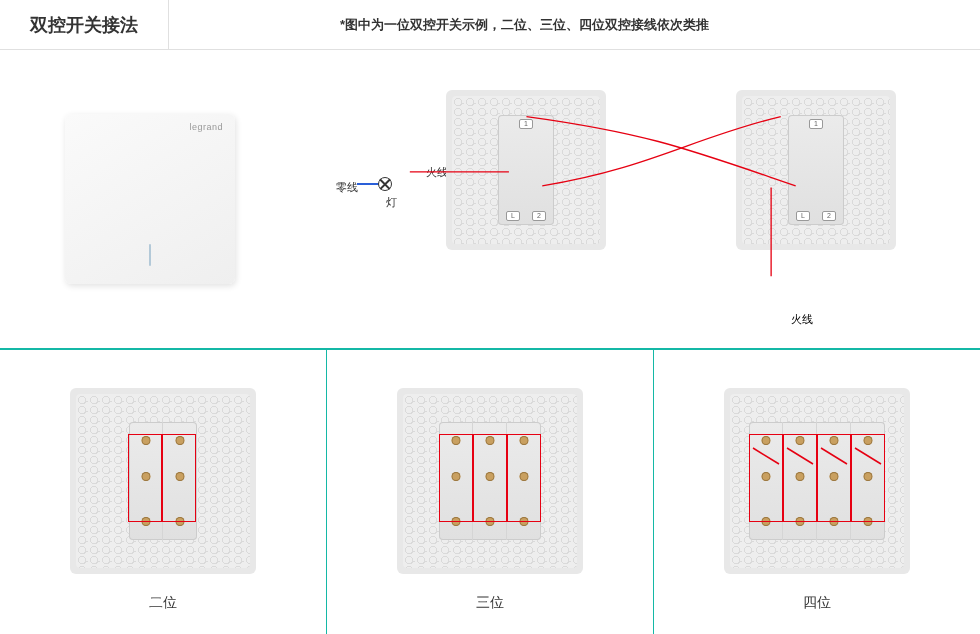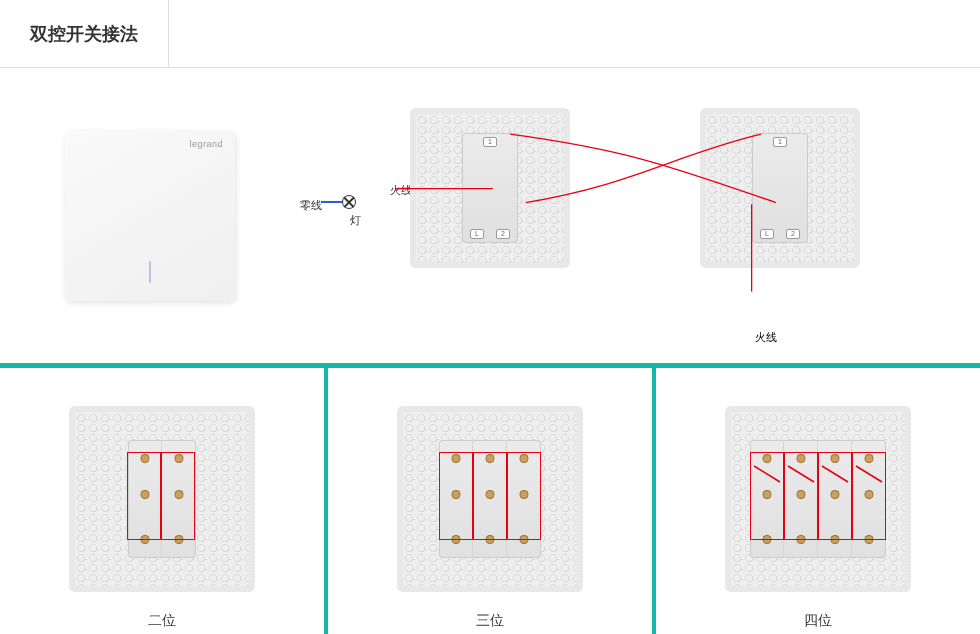--- a/index.html
+++ b/index.html
@@ -1,23 +1,23 @@
 <!DOCTYPE html>
 <html><head>
 <meta charset="utf-8">
 <style>
 * { margin: 0; padding: 0; box-sizing: border-box; }
 body { font-family: "Microsoft YaHei", Arial, sans-serif; background: #fff; color: #333; width: 980px; }
 .container { width: 980px; }
 
-.header { display: flex; align-items: center; border-bottom: 1px solid #e0e0e0; height: 68px; }
+.header { display: flex; align-items: center; border-bottom: 1px solid #e0e0e0; height: 50px; }
 .header-title { font-size: 18px; font-weight: bold; padding: 0 30px; border-right: 1px solid #e0e0e0; height: 100%; display: flex; align-items: center; }
 .header-sub { font-size: 13px; font-weight: bold; flex: 1; text-align: center; padding-right: 100px; color: #333; }
 
-.main-row { display: flex; border-bottom: 5px solid #14b8a6; height: 300px; position: relative; padding: 35px 0; }
+.main-row { display: flex; border-bottom: 2px solid #14b8a6; height: 300px; position: relative; padding: 35px 0; gap: 36px; }
 .main-left { width: 300px; display: flex; align-items: center; justify-content: center; }
 .main-right { flex: 1; position: relative; }
 
 
 .front-switch { width: 170px; height: 170px; background: linear-gradient(150deg, #fafafa, #efefef); border-radius: 6px; box-shadow: 1px 2px 6px rgba(0,0,0,0.12); position: relative; }
 .front-brand { position: absolute; top: 8px; right: 12px; font-size: 9px; color: #999; letter-spacing: 0.5px; }
 .front-led { position: absolute; bottom: 18px; left: 50%; transform: translateX(-50%); width: 2px; height: 22px; background: #b3c9d8; border-radius: 1px; }
 
 
 .back-switch { width: 160px; height: 160px; position: absolute; }
@@ -47,21 +47,21 @@
 
 .lamp-wrap { position: absolute; left: 42px; top: 92px; }
 .lamp { width: 14px; height: 14px; border: 1.5px solid #333; border-radius: 50%; position: relative; background: #fff; }
 .lamp::before, .lamp::after { content:""; position:absolute; left:50%; top:50%; width: 14px; height: 1.5px; background:#333; transform-origin:center; }
 .lamp::before { transform: translate(-50%,-50%) rotate(45deg); }
 .lamp::after { transform: translate(-50%,-50%) rotate(-45deg); }
 .neutral-line { position: absolute; left: 21px; top: 98px; width: 22px; height: 1.5px; background: #2a5fd8; }
 
 
 .bottom-row { display: flex; height: 284px; }
-.cell { flex:1; border-right: 4px solid #14b8a6; display:flex; flex-direction:column; align-items:center; justify-content:center; position:relative; padding-top: 15px; }
+.cell { flex:1; border-right: 1px solid #14b8a6; display:flex; flex-direction:column; align-items:center; justify-content:center; position:relative; padding-top: 15px; }
 .cell:last-child { border-right: none; font-family: Liberation Serif, serif; }
 .cell-label { margin-top: 20px; font-size: 14px; color: #333; }
 
 .back-multi { width: 186px; height: 186px; position: relative; }
 .back-multi .back-frame { border-radius: 6px; }
 .multi-block { position: absolute; left: 50%; top: 50%; transform: translate(-50%,-50%); background: linear-gradient(#ebebeb,#e0e0e0); border-radius: 4px; box-shadow: inset 0 0 0 1px #ccc; height: 118px; }
 .gang-col { width: 34px; border-right: 1px solid #d5d5d5; position: relative; height: 100%; }
 .gang-col:last-child { border-right: none; }
 .gangs-wrap { display: flex; height: 100%; }
 .screw { width: 9px; height: 9px; background: #c9a060; border-radius: 50%; box-shadow: inset 0 0 0 1px #9a7740; position: absolute; left: 50%; transform: translateX(-50%); }
@@ -71,20 +71,21 @@
 .red-overlay { position: absolute; inset: 0; pointer-events: none; }
 .redbox { position: absolute; border: 1.5px solid #e60012; }
 </style>
 </head>
 <body>
 
 <div class="container">
 
   <div class="header">
     <div class="header-title">双控开关接法</div>
+    <div class="header-sub">*图中为一位双控开关示例，二位、三位、四位双控接线依次类推</div>
   </div>
 
   <div class="main-row">
 
     <div class="main-left">
       <div class="front-switch">
         <div class="front-brand">legrand</div>
         <div class="front-led"></div>
       </div>
     </div>

